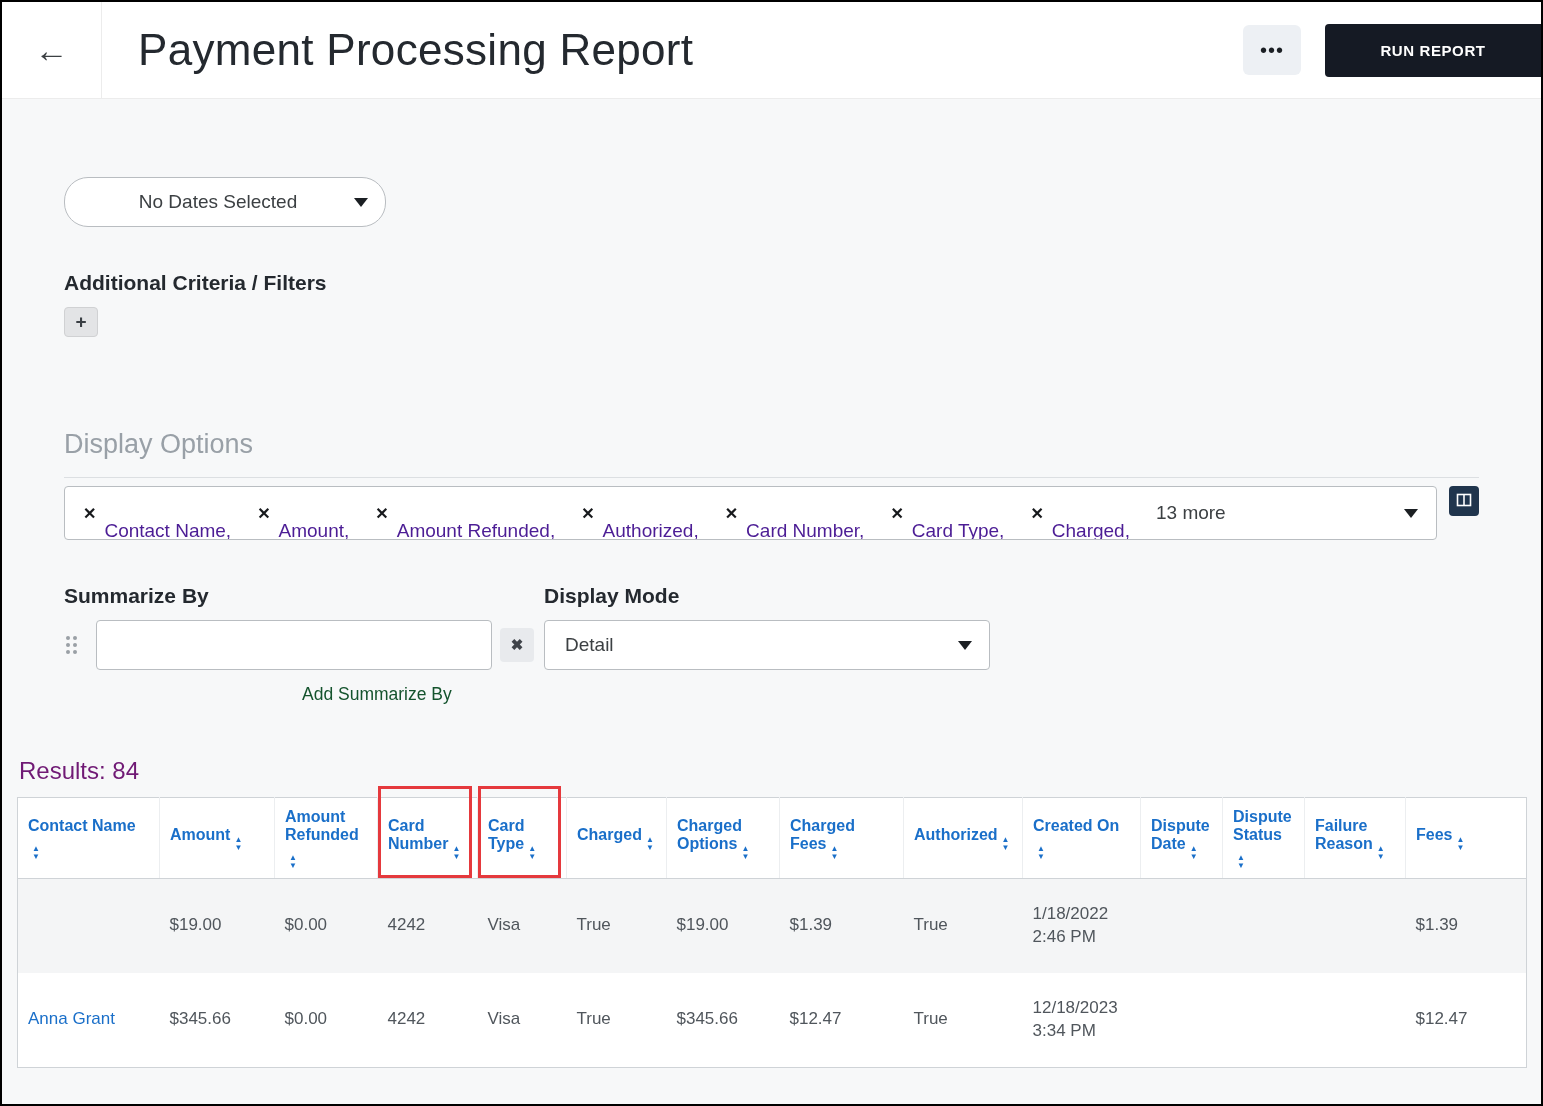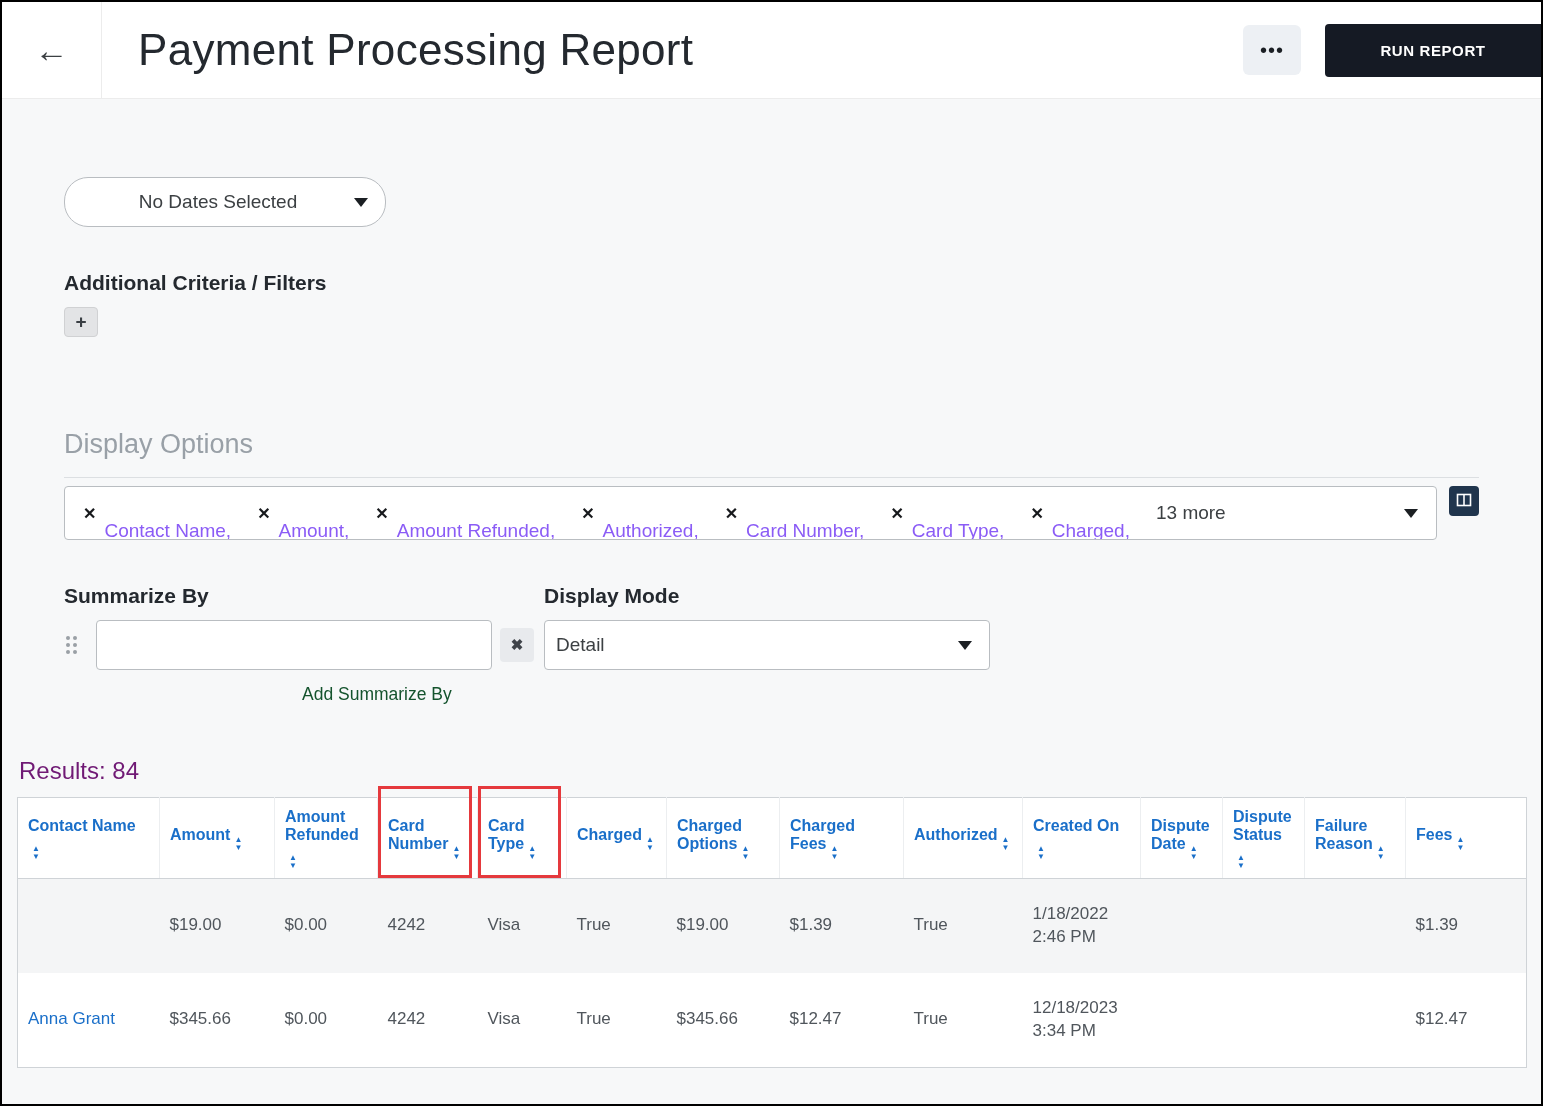--- a/index.html
+++ b/index.html
@@ -86,21 +86,21 @@
   .fields-row { margin-top:8px; display:flex; align-items:flex-start; gap:12px; }
   .fields-box {
     flex:1; height:54px;
     background:#fff; border:1px solid #b9bdc1; border-radius:4px;
     display:flex; align-items:center;
     padding:0 18px; gap:26px;
     cursor:pointer; overflow:hidden;
   }
   .chip { display:inline-flex; align-items:center; gap:8px; white-space:nowrap; }
   .chip-x { font-size:16px; font-weight:600; color:#17191c; cursor:pointer; }
-  .chip-label { font-size:19px; color:#8b5cf6;margin-top:36px; }
+  .chip-label { font-size:19px; color:#4c1d95;margin-top:36px; }
   .more-chip { font-size:19px; color:#3c4043; white-space:nowrap; }
   .fields-box .caret { margin-left:auto; }
   .cols-btn {
     width:30px; height:30px; flex:none;
     background:#20354d; border:none; border-radius:4px;
     display:flex; align-items:center; justify-content:center;
     cursor:pointer;
   }
 
   .summarize-row { margin-top:44px; display:flex; align-items:flex-start; }
@@ -117,21 +117,21 @@
     background:#e8eaed; border:none; border-radius:4px;
     font-size:15px; font-weight:bold; color:#3f4349;
     display:flex; align-items:center; justify-content:center;
     cursor:pointer;
   }
   .add-link {
     display:inline-block; margin:14px 0 0 238px;
     color:#14532d; font-size:17.5px; cursor:pointer; text-decoration:none;
   }
   .mode-block { margin-left:10px; }
-  .mode-select { width:446px; margin-top:5px; padding-left:11px; }
+  .mode-select { width:446px; margin-top:5px; padding-left:20px; }
 
   
   .results-bar { margin-top:40px; padding:12px 0 12px 17px; font-size:24px; color:#701a75; }
 
   table.results {
     margin:0 15px; width:1509px;
     border-collapse:collapse; table-layout:fixed;
     background:#fff; border:1px solid #cfd3d7;
   }
   th {

